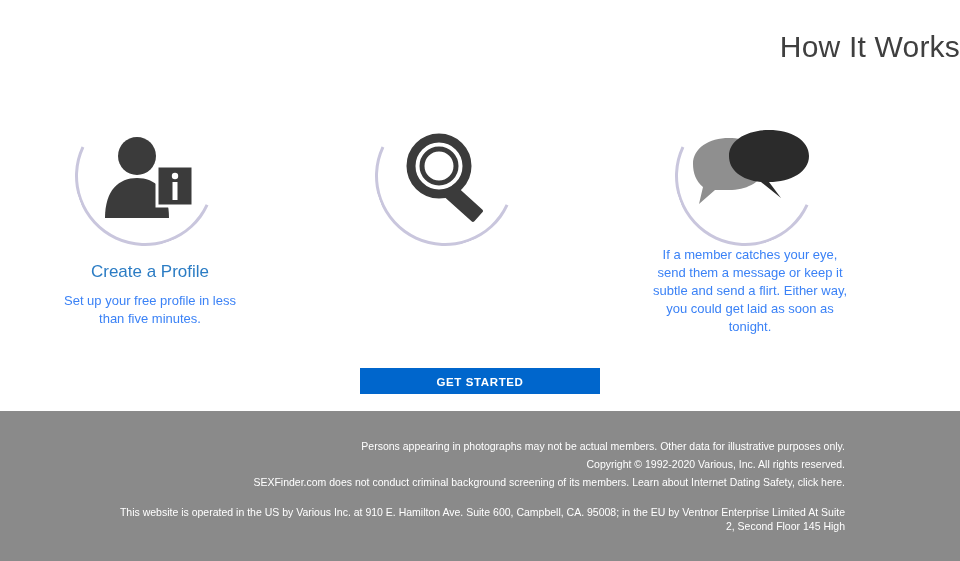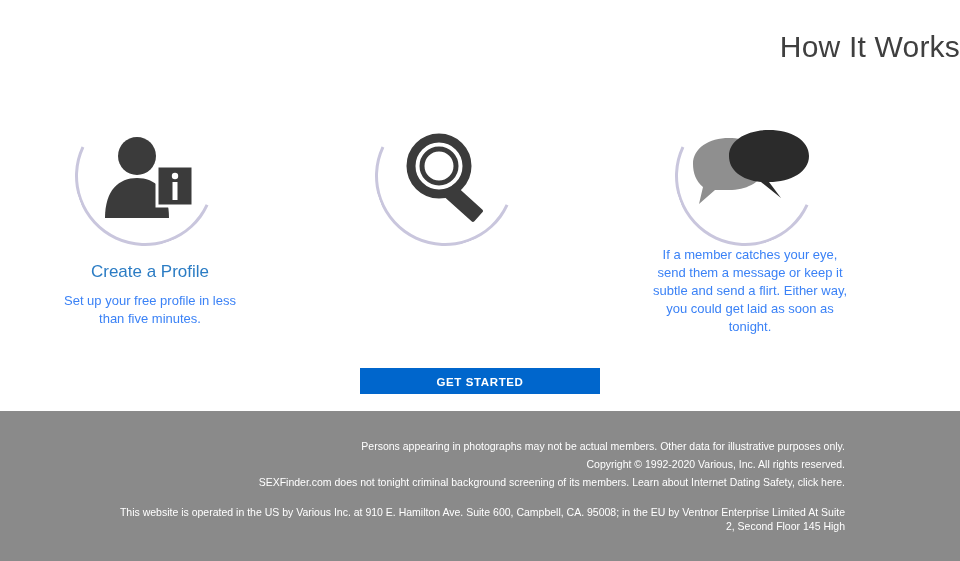--- a/index.html
+++ b/index.html
@@ -207,21 +207,21 @@
     <div class="cta-row">
       <button class="cta-button">GET STARTED</button>
     </div>
 
   </div>
 
   <div class="footer">
     <div class="footer-inner">
       <p>Persons appearing in photographs may not be actual members. Other data for illustrative purposes only.</p>
       <p>Copyright © 1992-2020 Various, Inc. All rights reserved.</p>
-      <p>SEXFinder.com does not tonight criminal background screening of its members. Learn about Internet Dating Safety, click here.</p>
+      <p>SEXFinder.com does not conduct criminal background screening of its members. Learn about Internet Dating Safety, click here.</p>
       <div class="legal-block">
         <p>This website is operated in the US by Various Inc. at 910 E. Hamilton Ave. Suite 600, Campbell, CA. 95008; in the EU by Ventnor Enterprise Limited At Suite 2, Second Floor 145 High</p>
 
       </div>
     </div>
 
   </div>
 
 </div>
 

